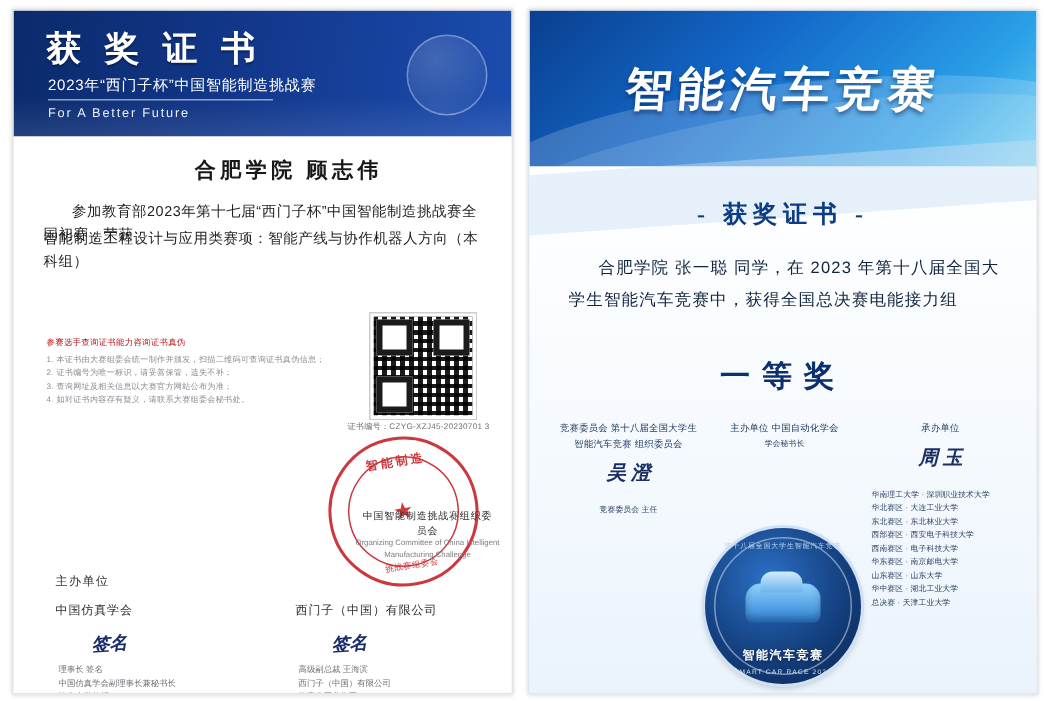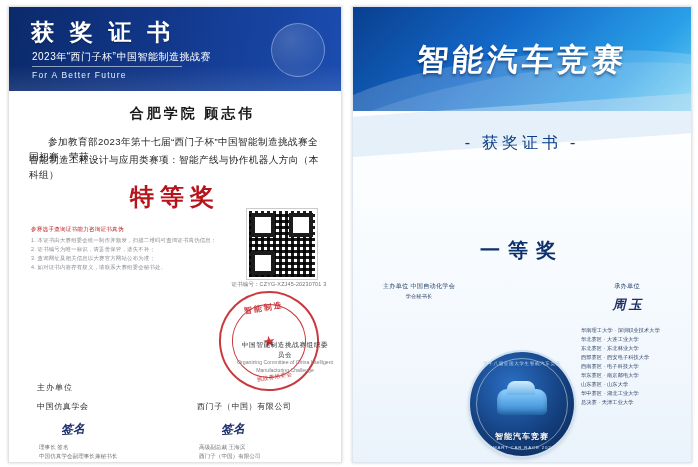--- a/index.html
+++ b/index.html
@@ -185,21 +185,21 @@
   }
   .r-body:before{
     content:"";position:absolute;left:-20px;top:-6px;width:380px;height:40px;
     background:rgba(200,225,245,0.45);transform:rotate(-4deg);
   }
   .r-hdr-line{
     position:absolute;left:0;right:0;top:22px;text-align:center;
   }
   .r-award-title{
     display:inline-block;
-    font-size:16px;font-weight:normal;color:#0b3c84;letter-spacing:4px;
+    font-size:16px;font-weight:bold;color:#0b3c84;letter-spacing:4px;
     font-family:"Liberation Serif", serif;
   }
   .r-p1{
     position:absolute;left:26px;right:22px;top:58px;
     font-size:11px;color:#12243d;line-height:1.9;letter-spacing:0.8px;
     text-indent:20px;
   }
   .r-prize{
     position:absolute;left:0;right:0;top:126px;text-align:center;
     font-size:20px;font-weight:bold;color:#0c2f6d;letter-spacing:8px;
@@ -269,21 +269,20 @@
       <div class="lh-sub">2023年“西门子杯”中国智能制造挑战赛</div>
       <div class="lh-rule"></div>
       <div class="lh-eng">For A Better Future</div>
       <div class="lh-badge"></div>
     </div>
 
     <div class="left-body">
       <div class="l-name">合肥学院  顾志伟</div>
       <div class="l-p1">参加教育部2023年第十七届“西门子杯”中国智能制造挑战赛全国初赛，荣获</div>
       <div class="l-p2">智能制造工程设计与应用类赛项：智能产线与协作机器人方向（本科组）</div>
-      <div class="l-prize">特等奖</div>
 
       <div class="l-notice">
         <span class="nt">参赛选手查询证书能力咨询证书真伪</span>
         <span>1. 本证书由大赛组委会统一制作并颁发，扫描二维码可查询证书真伪信息；</span><br>
         <span>2. 证书编号为唯一标识，请妥善保管，遗失不补；</span><br>
         <span>3. 查询网址及相关信息以大赛官方网站公布为准；</span><br>
         <span>4. 如对证书内容存有疑义，请联系大赛组委会秘书处。</span>
       </div>
 
       <div class="l-qr">
@@ -330,24 +329,32 @@
       <div class="swoosh2"></div>
       <div class="swoosh"></div>
       <div class="r-title2">智能汽车竞赛</div>
     </div>
 
     <div class="r-body">
       <div class="r-hdr-line">
         <span class="r-award-title">- 获奖证书 -</span>
       </div>
 
+      <div class="r-p1">合肥学院  张一聪  同学，在 2023 年第十八届全国大学生智能汽车竞赛中，获得全国总决赛电能接力组</div>
       <div class="r-prize">一等奖</div>
 
       <div class="r-cols">
 
+        <div class="r-col">
+          <div class="r-col-h">竞赛委员会
+第十八届全国大学生智能汽车竞赛
+组织委员会</div>
+          <div class="r-col-sig">吴 澄</div>
+          <div class="r-col-list center">竞赛委员会  主任</div>
+        </div>
 
         <div class="r-col">
           <div class="r-col-h">主办单位
 中国自动化学会</div>
           <div class="r-col-list center">学会秘书长</div>
         </div>
 
         <div class="r-col">
           <div class="r-col-h">承办单位</div>
           <div class="r-col-sig">周 玉</div>

